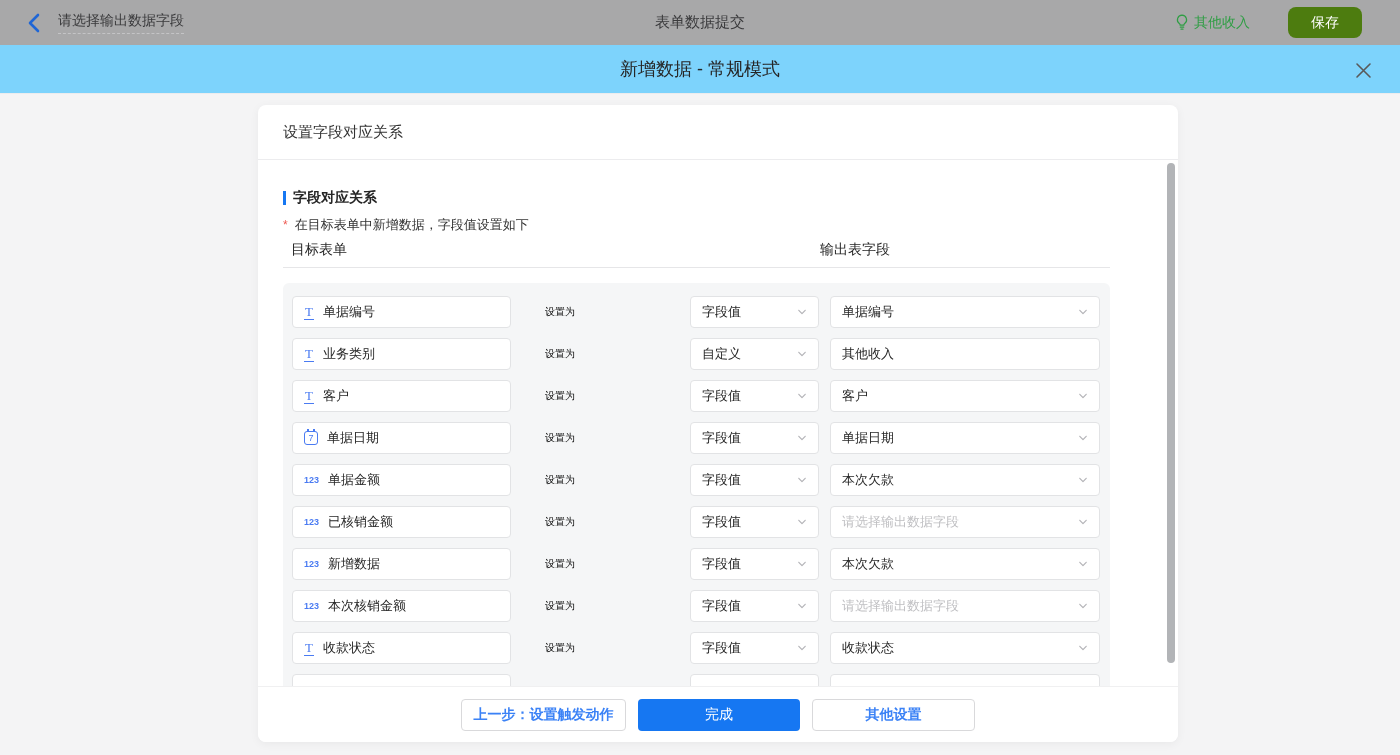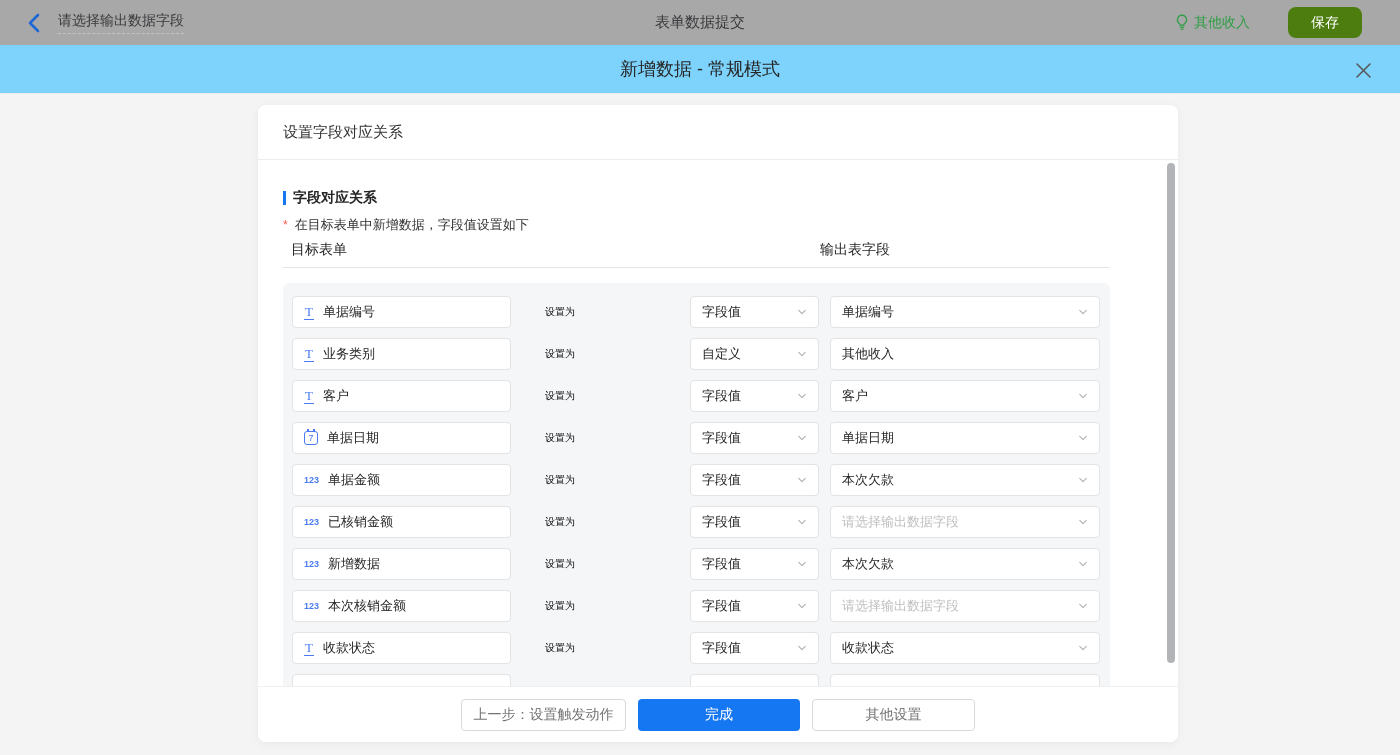--- a/index.html
+++ b/index.html
@@ -52,21 +52,21 @@
   .fi-text { font-size:13px; line-height:13px; border-bottom:1.5px solid #4a7bf2; padding:0 1px 1px 1px; font-family:"Liberation Serif","DejaVu Serif",serif; }
   .fi-num { font-size:9px; font-weight:bold; letter-spacing:0; }
   .fi-date { width:14px; height:14px; border:1.2px solid #4a7bf2; border-radius:3px; font-size:9px; position:relative; }
   .fi-date::before { content:""; position:absolute; top:-3px; left:2px; width:2px; height:3px; background:#4a7bf2; }
   .fi-date::after  { content:""; position:absolute; top:-3px; right:2px; width:2px; height:3px; background:#4a7bf2; }
 
   .scroll-thumb { position:absolute; right:3px; top:3px; width:8px; height:500px; background:#b2b4b7; border-radius:4px; cursor:grab; }
 
   .card-footer { flex:none; height:56px; background:#fff; border-top:1px solid #f0f0f1; border-radius:0 0 8px 8px; display:flex; align-items:center; justify-content:center; gap:12px; }
   .btn { height:32px; border-radius:4px; font-size:14px; display:flex; align-items:center; justify-content:center; cursor:pointer; }
-  .btn-outline { border:1px solid #d9d9db; background:#fff; color:#737373; }
+  .btn-outline { border:1px solid #d9d9db; background:#fff; color:#3b82f6;font-weight:bold; }
   .btn-primary { background:#1677f2; border:none; color:#fff; }
   .btn-prev { width:165px; } .btn-done { width:162px; } .btn-other { width:163px; }
 </style>
 </head>
 <body>
 
 <div class="topbar">
   <div class="topbar-left">
     <div class="back-btn">
       <svg width="13" height="20" viewBox="0 0 13 20">

